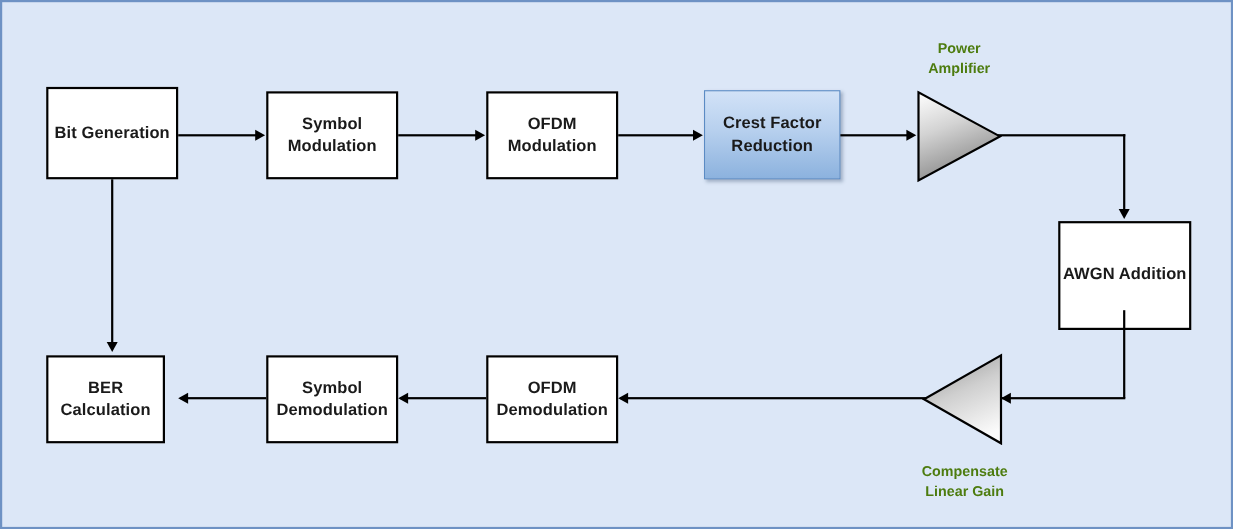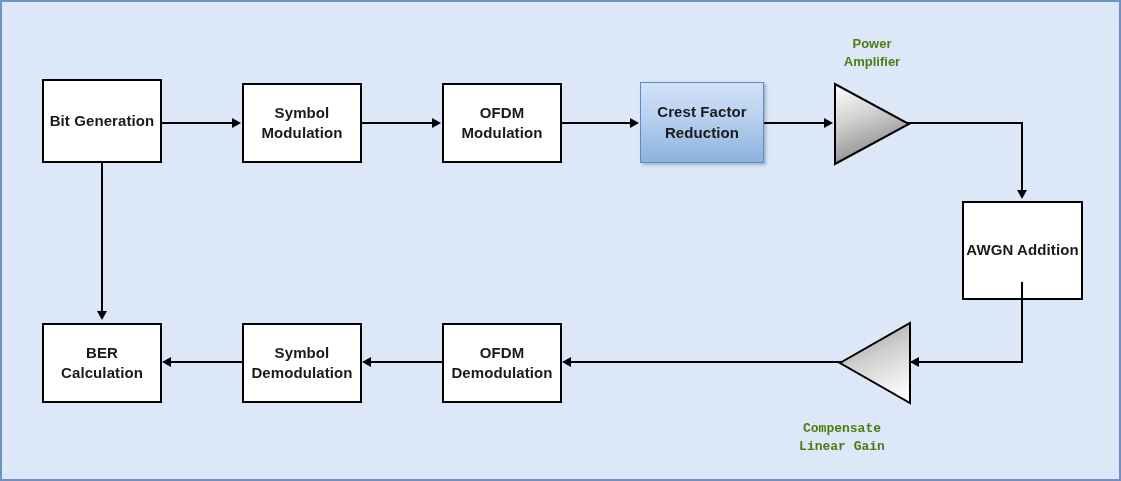--- a/index.html
+++ b/index.html
@@ -94,21 +94,21 @@
 Reduction</div>
 
   <div class="block" style="left:960px; top:199px; width:121px; height:99px;">AWGN Addition</div>
 
   <div class="block" style="left:440px; top:321px; width:120px; height:80px;">OFDM
 Demodulation</div>
 
   <div class="block" style="left:240px; top:321px; width:120px; height:80px;">Symbol
 Demodulation</div>
 
-  <div class="block" style="left:40px; top:321px; width:120px; height:80px;">BER Calculation</div>
+  <div class="block" style="left:40px; top:321px; width:108px; height:80px;">BER Calculation</div>
 
   <div class="amp" style="left:831px; top:80px;">
     <svg width="78" height="84" viewBox="0 0 78 84">
       <defs>
         <linearGradient id="paGrad" x1="0" y1="0" x2="0.35" y2="1">
           <stop offset="0%" stop-color="#ffffff"></stop>
           <stop offset="45%" stop-color="#d3d3d3"></stop>
           <stop offset="100%" stop-color="#8a8a8a"></stop>
         </linearGradient>
       </defs>
@@ -125,21 +125,21 @@
           <stop offset="100%" stop-color="#fbfbfb"></stop>
         </linearGradient>
       </defs>
       <polygon points="72,2 72,82 2,42" fill="url(#clgGrad)" stroke="#000000" stroke-width="2" stroke-linejoin="miter"></polygon>
     </svg>
   </div>
 
   <div class="caption" style="left:805px; top:33px; width:130px;">Power
 Amplifier</div>
 
-  <div class="caption" style="left:770px; top:418px; width:140px;font-family:Liberation Mono, monospace;">Compensate
+  <div class="caption" style="left:805px; top:418px; width:140px;">Compensate
 Linear Gain</div>
 
   <div class="wire h" style="left:160px; top:120px; width:72px;"></div>
   <div class="arrow right" style="left:230px; top:116px;"></div>
 
   <div class="wire h" style="left:360px; top:120px; width:72px;"></div>
   <div class="arrow right" style="left:430px; top:116px;"></div>
 
   <div class="wire h" style="left:560px; top:120px; width:70px;"></div>
   <div class="arrow right" style="left:628px; top:116px;"></div>

